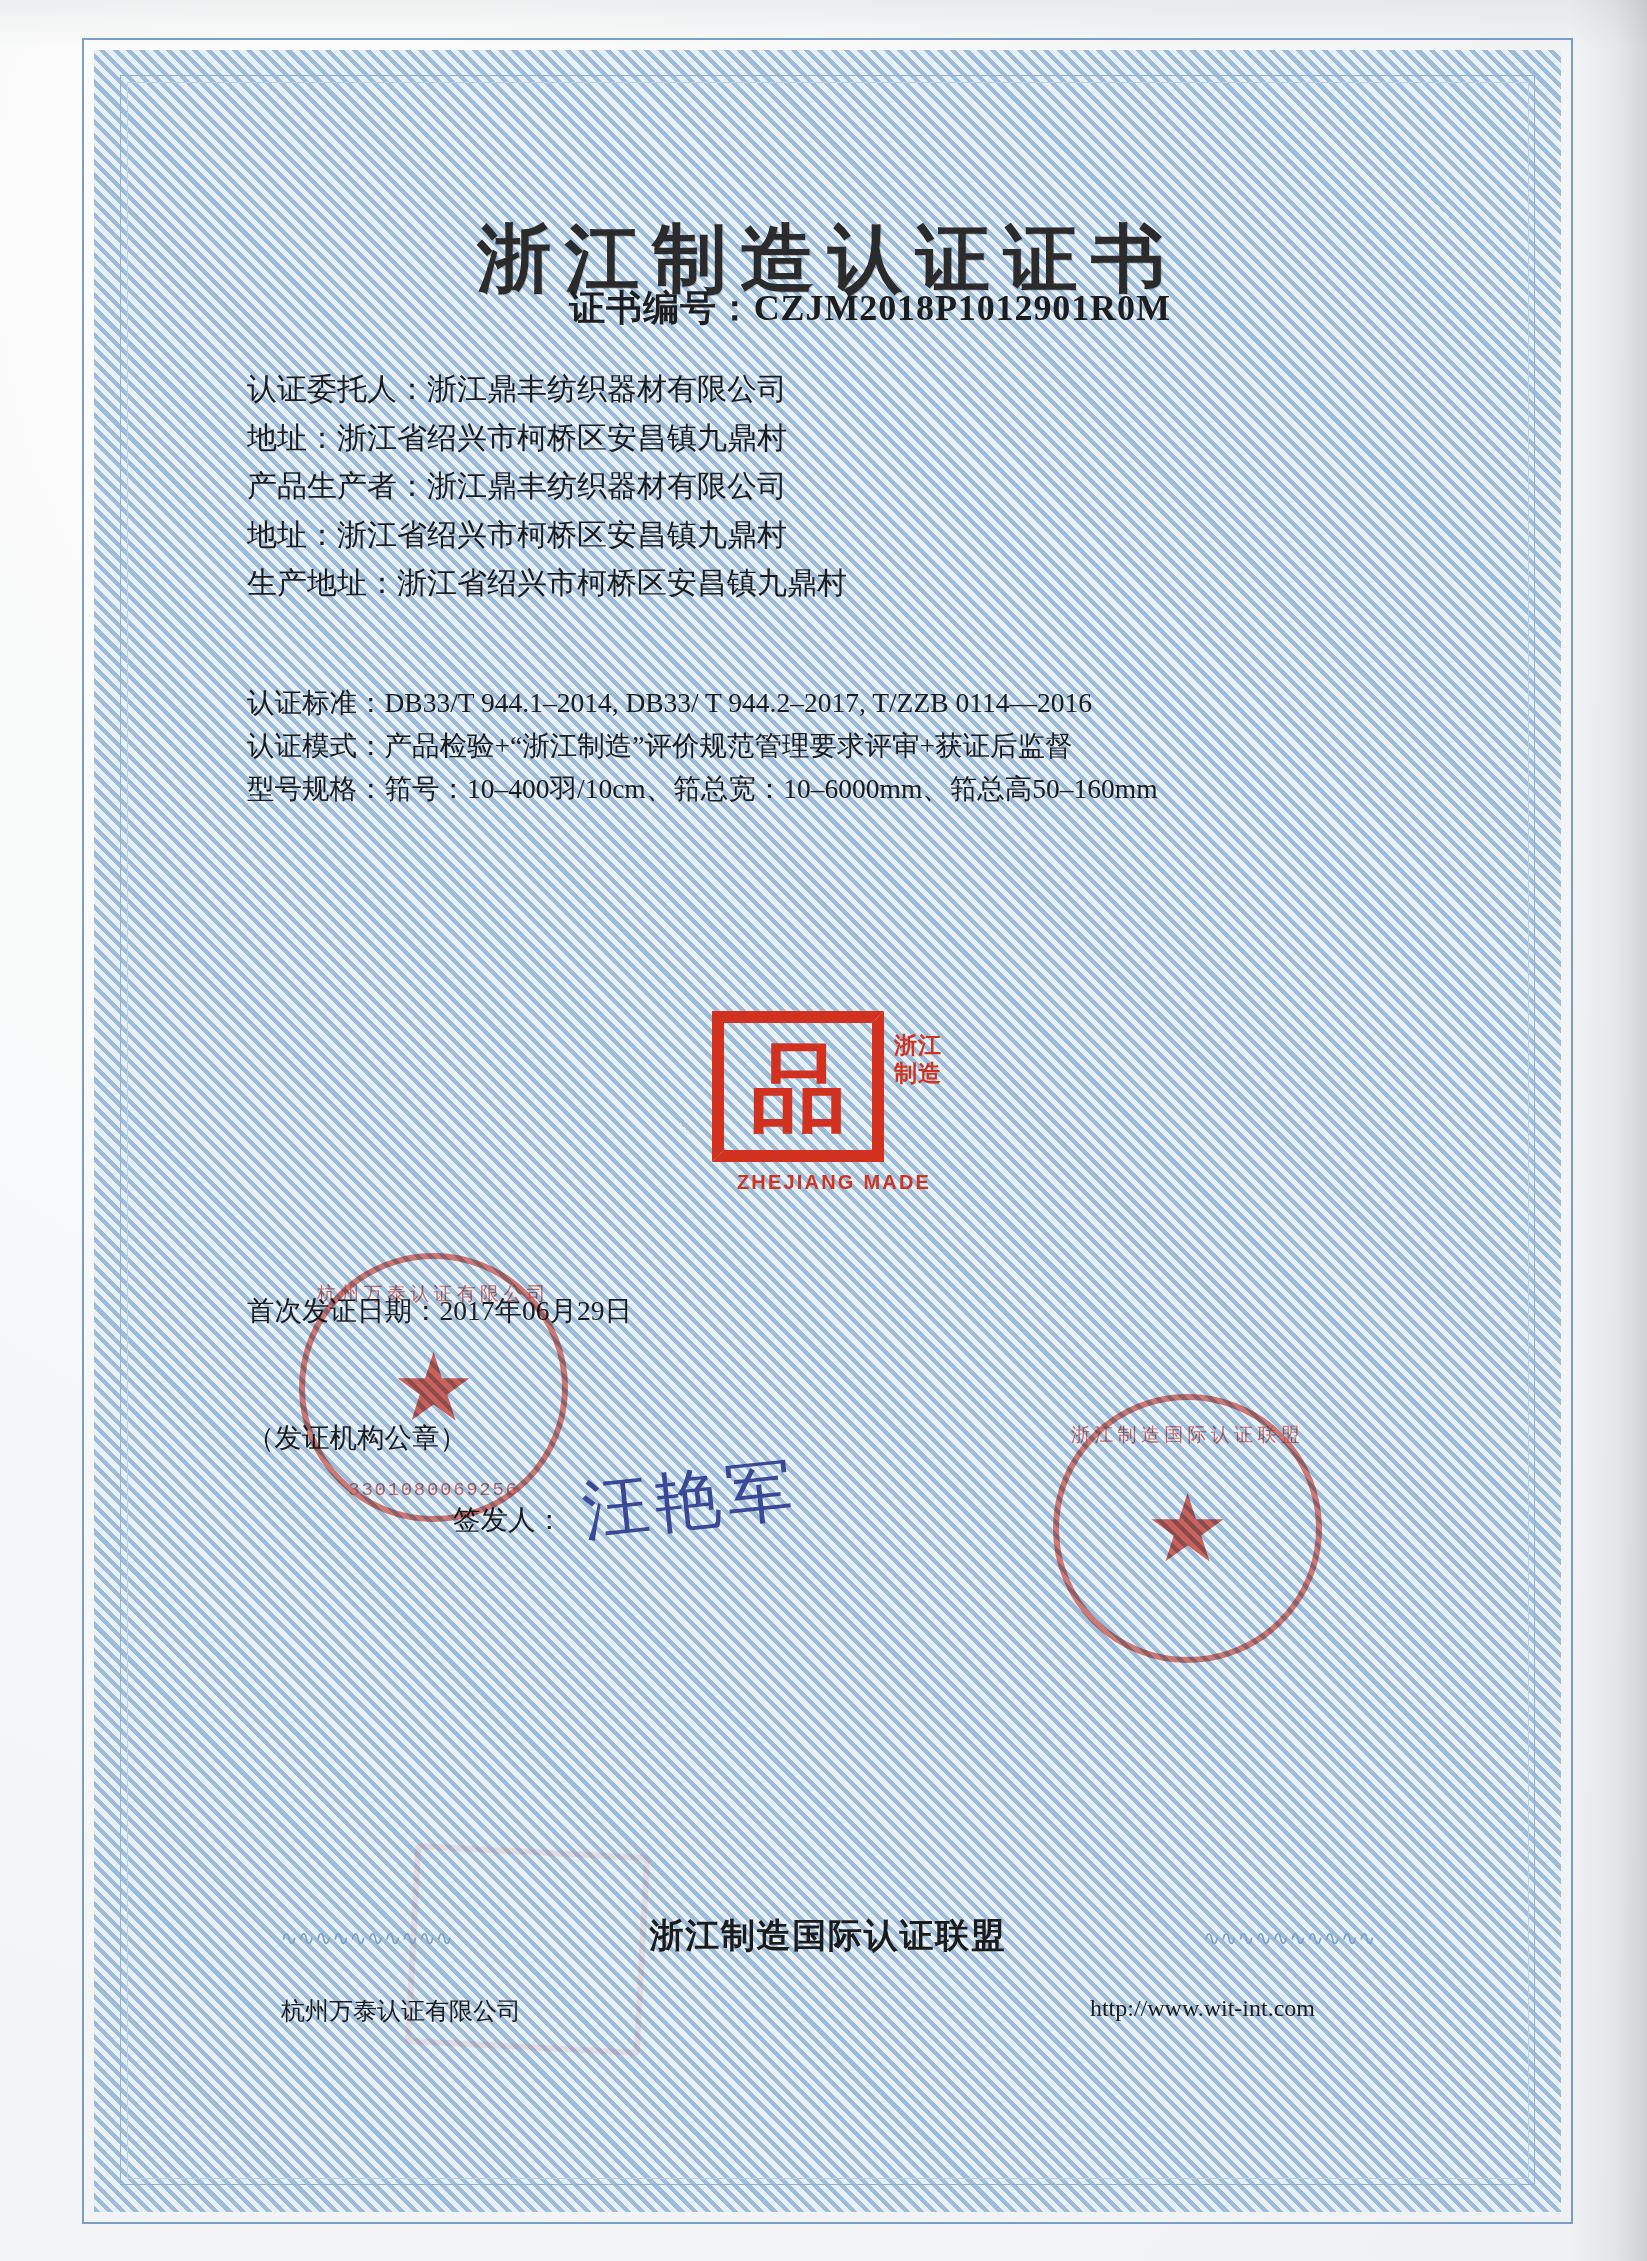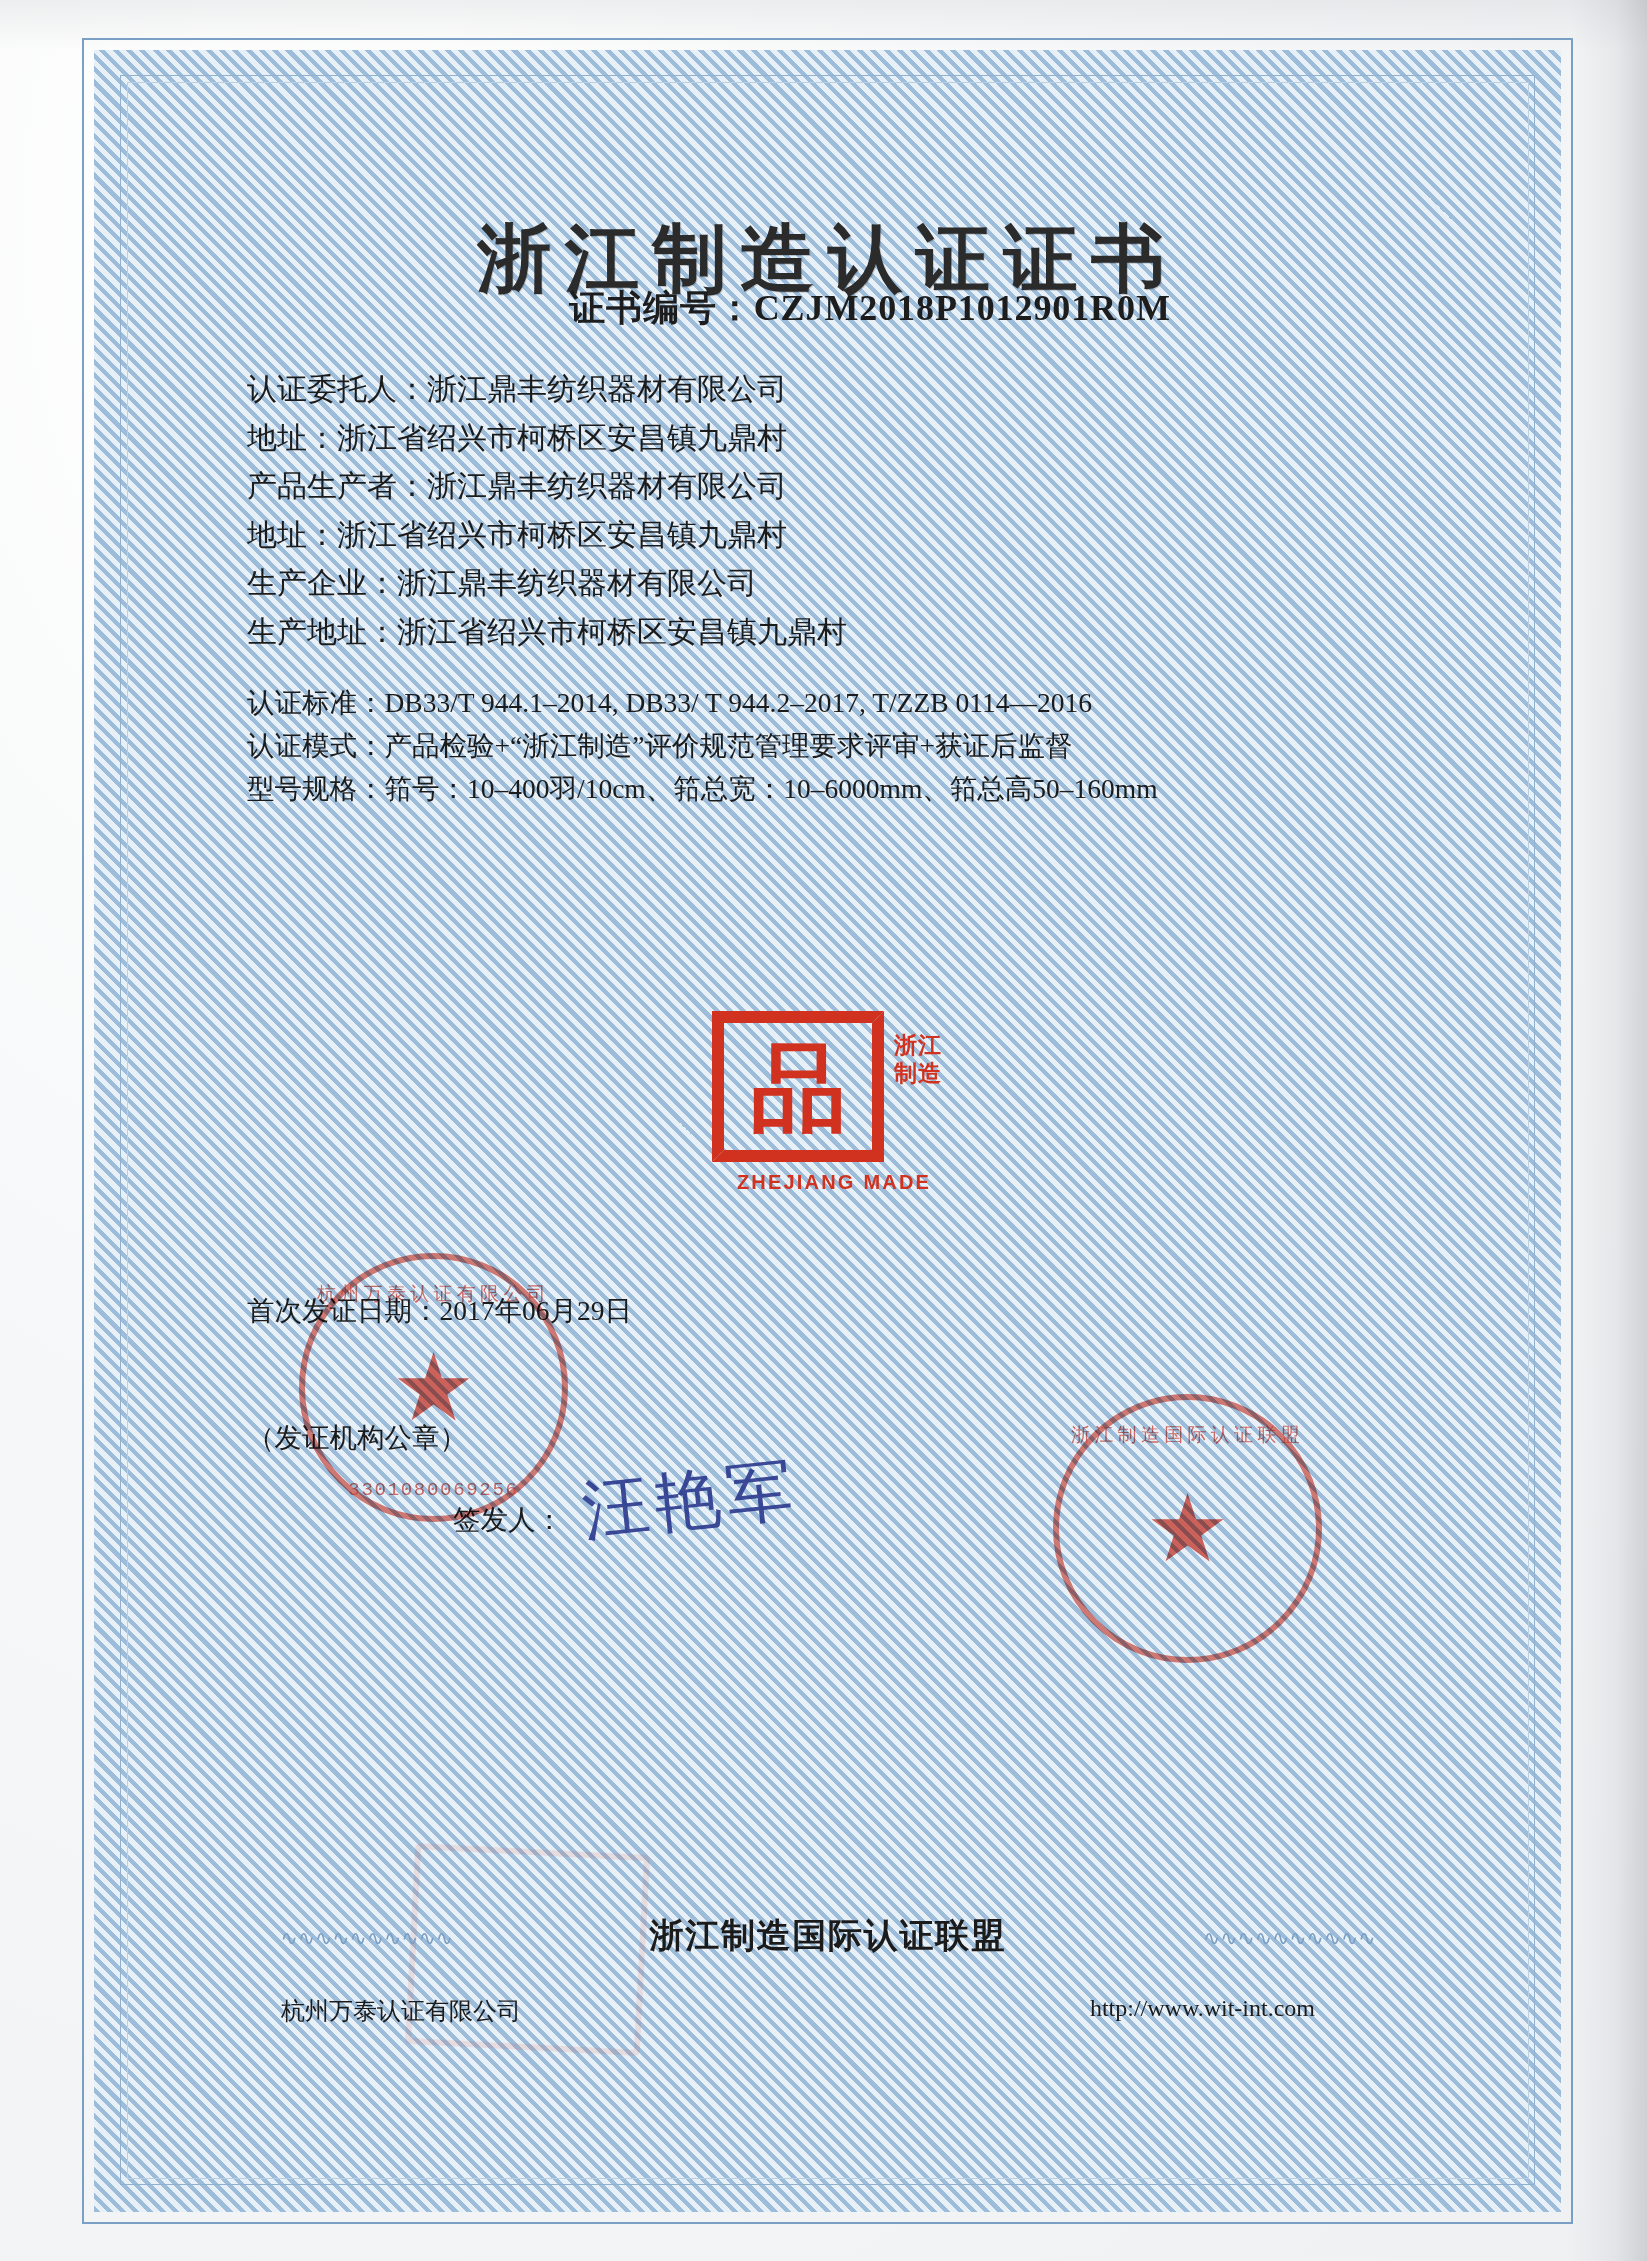--- a/index.html
+++ b/index.html
@@ -372,21 +372,20 @@
 
     <div class="cert-number">
       <span>证书编号：</span><span>CZJM2018P1012901R0M</span>
     </div>
 
     <div class="info-block">
       <div class="info-line">认证委托人：浙江鼎丰纺织器材有限公司</div>
       <div class="info-line">地址：浙江省绍兴市柯桥区安昌镇九鼎村</div>
       <div class="info-line">产品生产者：浙江鼎丰纺织器材有限公司</div>
       <div class="info-line">地址：浙江省绍兴市柯桥区安昌镇九鼎村</div>
-      <div class="info-line">生产企业：浙江鼎丰纺织器材有限公司</div>
       <div class="info-line">生产地址：浙江省绍兴市柯桥区安昌镇九鼎村</div>
     </div>
 
     <div class="standards-block">
       <div class="std-line">认证标准：DB33/T 944.1–2014, DB33/ T 944.2–2017, T/ZZB 0114—2016</div>
       <div class="std-line">认证模式：产品检验+“浙江制造”评价规范管理要求评审+获证后监督</div>
       <div class="std-line">型号规格：筘号：10–400羽/10cm、筘总宽：10–6000mm、筘总高50–160mm</div>
     </div>
 
 

